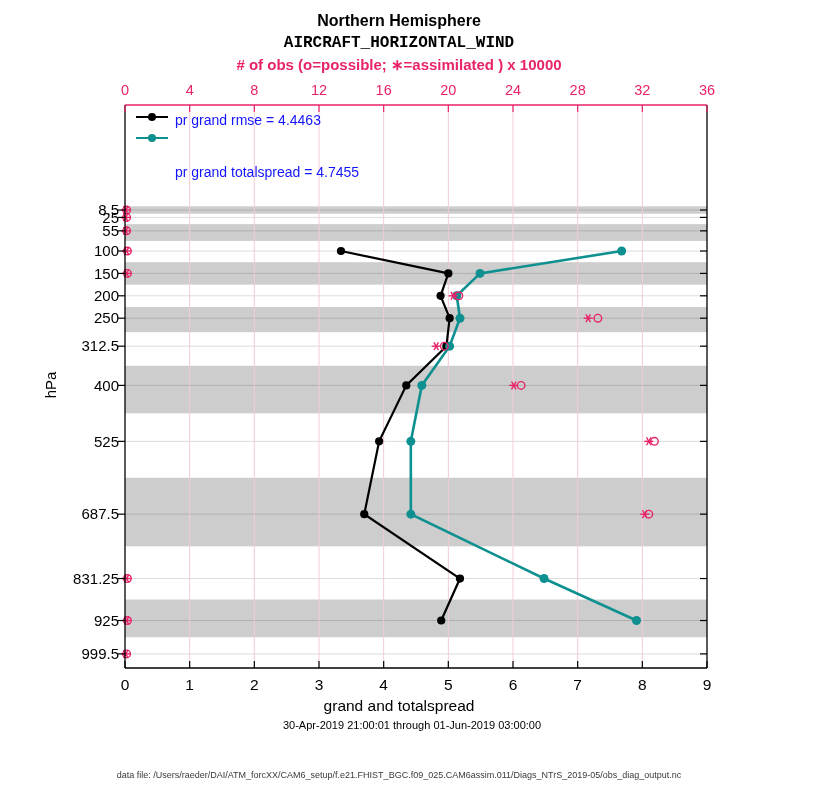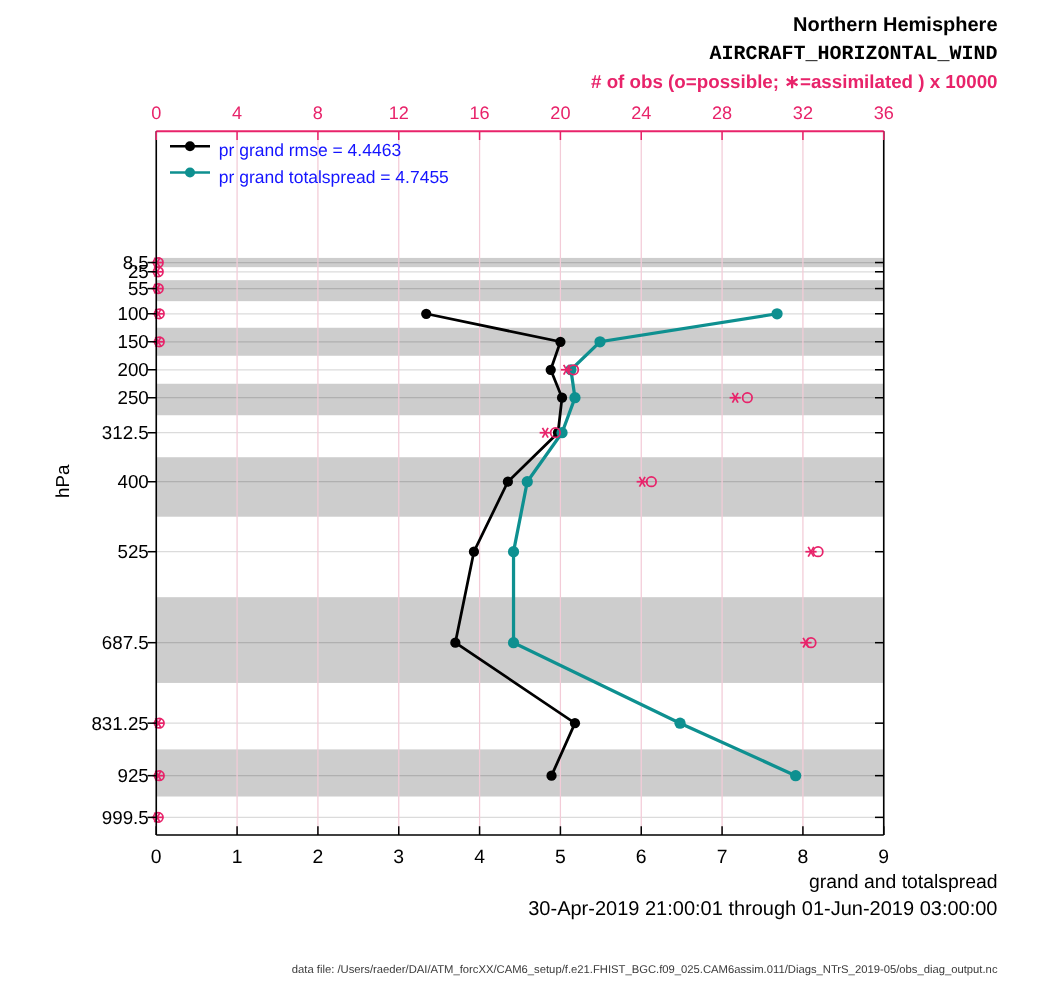--- a/index.html
+++ b/index.html
@@ -1,34 +1,34 @@
 <!DOCTYPE html>
 <html><head>
 <meta charset="utf-8">
 <style>
   html,body{margin:0;padding:0;}
   body{
     width:830px;height:800px;position:relative;background:#ffffff;
     font-family:"Liberation Sans",sans-serif;overflow:hidden;
   }
   .abs{position:absolute;}
-  .ctr{left:0;width:798px;text-align:right;}
+  .ctr{left:0;width:798px;text-align:center;}
   #title1{top:12px;font-size:16px;font-weight:bold;color:#000;}
   #title2{top:34px;font-size:16px;font-weight:bold;color:#000;font-family:Liberation Mono, monospace;}
   #obs-label{top:56px;font-size:15px;font-weight:bold;}
   #legend{left:136px;top:112px;}
   .legend-row{display:flex;align-items:flex-start;height:21px;}
   .legend-sample{position:relative;width:32px;height:10px;margin-right:7px;}
   .legend-sample .ln{position:absolute;left:0;top:4px;width:32px;height:0;border-top:2.6px solid #000;}
   .legend-sample .dot{position:absolute;left:12px;top:1px;width:8px;height:8px;border-radius:50%;background:#000;}
   .legend-label{font-size:14px;white-space:nowrap;}
   #ylabel{left:30px;top:374px;width:46px;height:22px;font-size:15px;color:#000;
           text-align:center;transform:rotate(-90deg);}
   #xlabel{top:697px;font-size:15.5px;color:#000;}
-  #date-line{top:719px;font-size:16px;color:#000;}
+  #date-line{top:719px;font-size:11px;color:#000;margin-left:13px;}
   #file-line{top:770px;font-size:9px;color:#3a3a3a;}
   svg{position:absolute;left:0;top:0;}
   svg text{font-family:"Liberation Sans",sans-serif;}
 </style>
 </head>
 <body>
 
 <svg id="chart" width="830" height="800" viewBox="0 0 830 800">
   <g id="g-bands">
       <rect x="125" y="206.33552108194112" width="582" height="7.390214797136025" fill="#cdcdcd"></rect>
@@ -250,19 +250,19 @@
         <span class="ln" style="border-top-color: rgb(0, 0, 0);"></span>
         <span class="dot" style="background: rgb(0, 0, 0);"></span>
       </span>
       <span class="legend-label" style="color: rgb(20, 20, 255);">pr grand rmse = 4.4463</span>
     </div>
     <div class="legend-row">
       <span class="legend-sample">
         <span class="ln" style="border-top-color: rgb(14, 144, 144);"></span>
         <span class="dot" style="background: rgb(14, 144, 144);"></span>
       </span>
-      <span class="legend-label" style="color: rgb(20, 20, 255);">pr grand totalspread = 4.7455</span>
+      <span class="legend-label" style="color: rgb(20, 20, 255); margin-top: 31px;">pr grand totalspread = 4.7455</span>
     </div>
   </div>
 <div id="ylabel" class="abs">hPa</div>
 <div id="xlabel" class="abs ctr">grand and totalspread</div>
 <div id="date-line" class="abs ctr">30-Apr-2019 21:00:01 through 01-Jun-2019 03:00:00</div>
 <div id="file-line" class="abs ctr">data file: /Users/raeder/DAI/ATM_forcXX/CAM6_setup/f.e21.FHIST_BGC.f09_025.CAM6assim.011/Diags_NTrS_2019-05/obs_diag_output.nc</div>
 
 </body></html>

